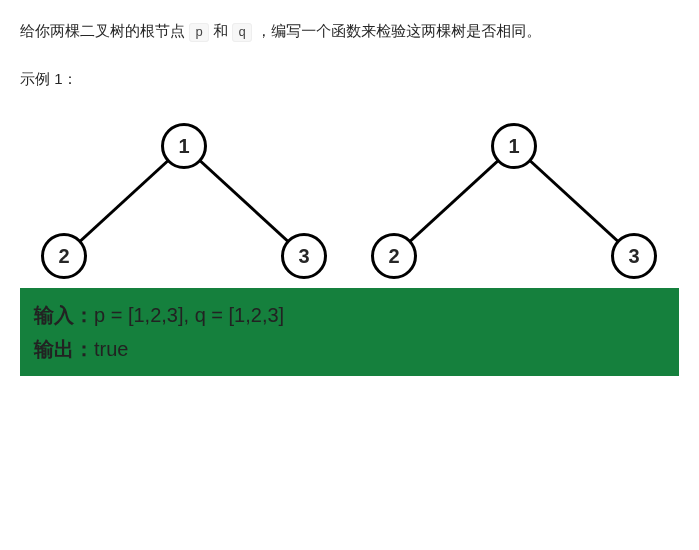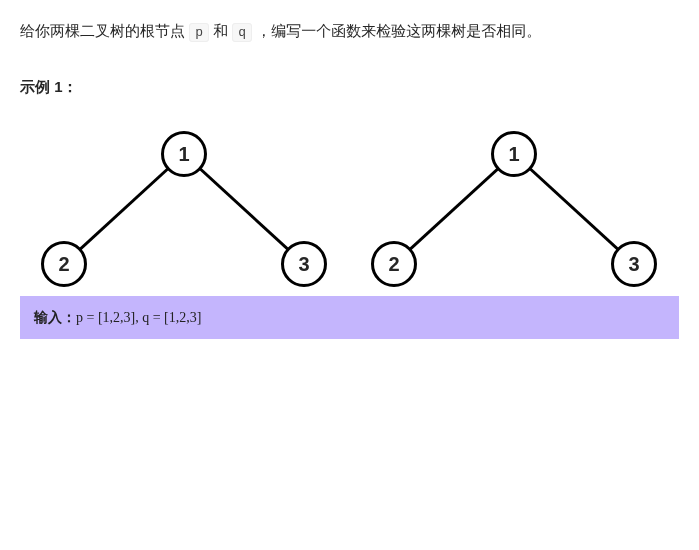--- a/index.html
+++ b/index.html
@@ -5,33 +5,33 @@
   * { box-sizing: border-box; margin: 0; padding: 0; }
   body {
     font-family: -apple-system, BlinkMacSystemFont, "Segoe UI", "PingFang SC", "Hiragino Sans GB", "Microsoft YaHei", sans-serif;
     font-size: 15px;
     line-height: 1.7;
     color: #262626;
     background: #fff;
     padding: 18px 20px;
     width: 699px;
   }
-  .desc { margin-bottom: 30px; }
+  .desc { margin-bottom: 22px; }
   .desc p { margin-bottom: 12px; }
   code.inline {
     background: #f7f7f7;
     border: 1px solid #eee;
     border-radius: 3px;
     padding: 1px 5px;
     font-family: Menlo, Monaco, Consolas, "Courier New", monospace;
     font-size: 13px;
     color: #444;
   }
   .example-label {
-    font-weight: 700;
+    font-weight: 400;
     margin: 4px 0 14px 0;
   }
   .trees {
     display: flex;
     gap: 10px;
     margin-bottom: 0;
     padding: 0 4px;
   }
   .tree {
     position: relative;
@@ -50,24 +50,24 @@
     border-radius: 50%;
     background: #fff;
     display: flex;
     align-items: center;
     justify-content: center;
     font-size: 20px;
     font-weight: 600;
     transform: translate(-50%, -50%);
   }
   .codeblock {
-    background: #c4b5fd;
+    background: #15803d;
     padding: 10px 14px;
-    font-family: Liberation Serif, serif;
-    font-size: 14px;
+    font-family: Liberation Sans, sans-serif;
+    font-size: 20px;
     line-height: 1.7;
     color: #222;
     margin-top: 2px;
   }
   .codeblock .label { font-family: inherit; }
 </style>
 </head>
 <body>
 
 <div class="desc">
@@ -94,13 +94,14 @@
       <line x1="160" y1="40" x2="280" y2="150" stroke="#000" stroke-width="3"></line>
     </svg>
     <div class="node" style="left:160px; top:40px;">1</div>
     <div class="node" style="left:40px; top:150px;">2</div>
     <div class="node" style="left:280px; top:150px;">3</div>
   </div>
 </div>
 
 <div class="codeblock">
   <div><span class="label" style="font-weight:600">输入：</span><span>p = [1,2,3], q = [1,2,3]</span></div>
+  <div><span class="label" style="font-weight:600">输出：</span><span>true</span></div>
 </div>
 
 </body></html>

